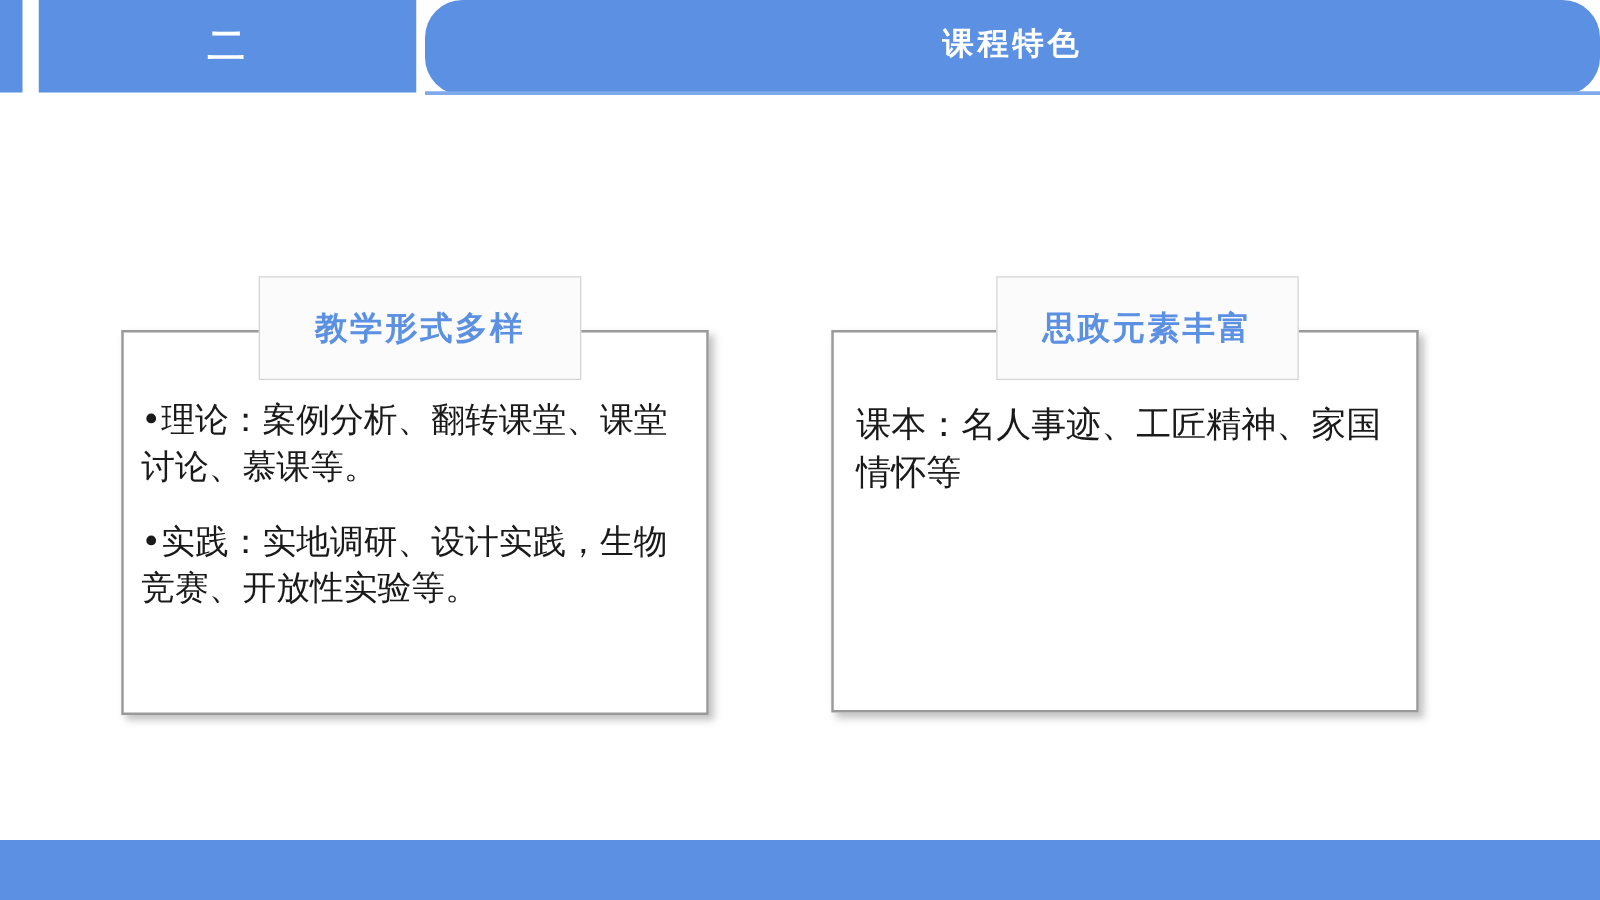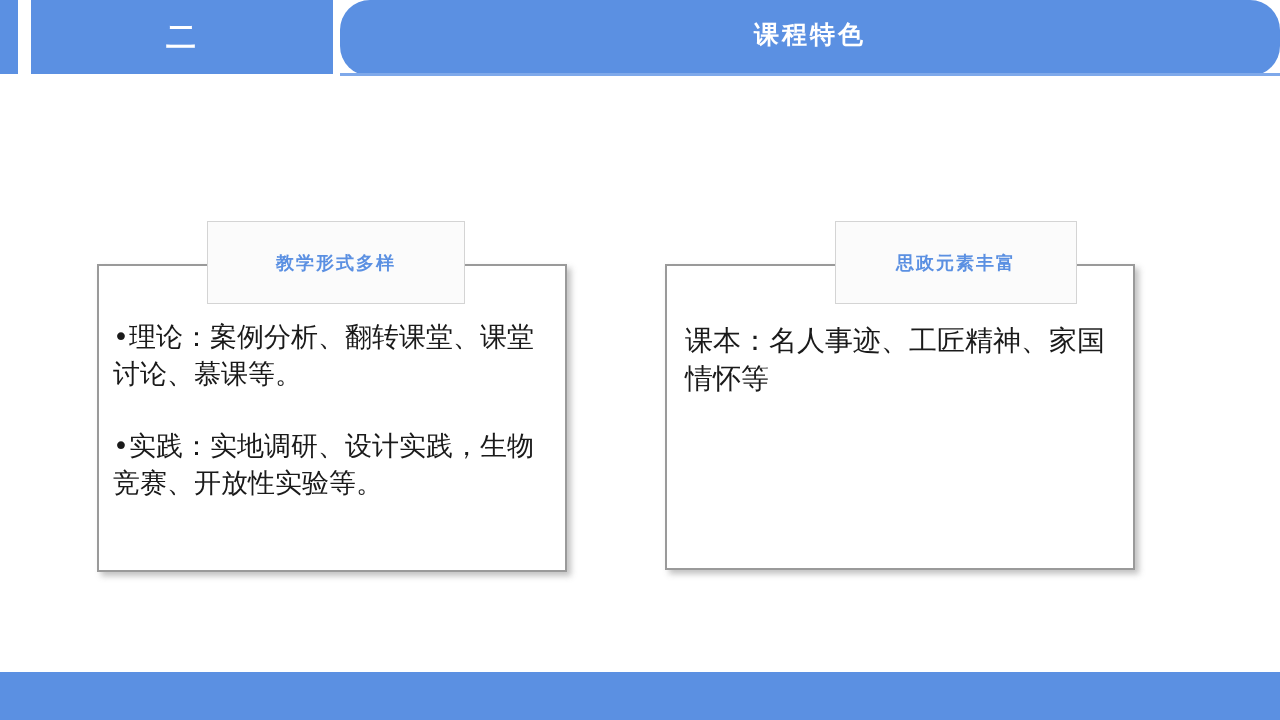--- a/index.html
+++ b/index.html
@@ -124,25 +124,24 @@
   }
   .feature-card.left .card-label {
     left: 108px;
     width: 258px;
     height: 83px;
   }
   .feature-card.right .card-label {
     left: 130px;
     width: 242px;
     height: 83px;
-    margin-left: 38px;
   }
   .card-label-text {
     color: #5b90e2;
-    font-size: 18px;
+    font-size: 26px;
     font-weight: bold;
     letter-spacing: 2px;
     line-height: 1;
     white-space: nowrap;
   }
 
   .card-body {
     position: absolute;
     left: 0;
     top: 0;
@@ -157,21 +156,21 @@
 
   .card-para {
     color: #1a1a1a;
     font-size: 27px;
     line-height: 1.38;
     margin: 0;
     letter-spacing: 0px;
     word-break: break-all;
   }
   .feature-card.left .card-para + .card-para {
-    margin-top: 34px;
+    margin-top: 22px;
   }
   .feature-card.right .card-para {
     font-size: 28px;
     line-height: 1.36;
     font-family: Liberation Mono, monospace;
   }
   .feature-card.right .card-para + .card-para {
     margin-top: 0px;
   }
 

